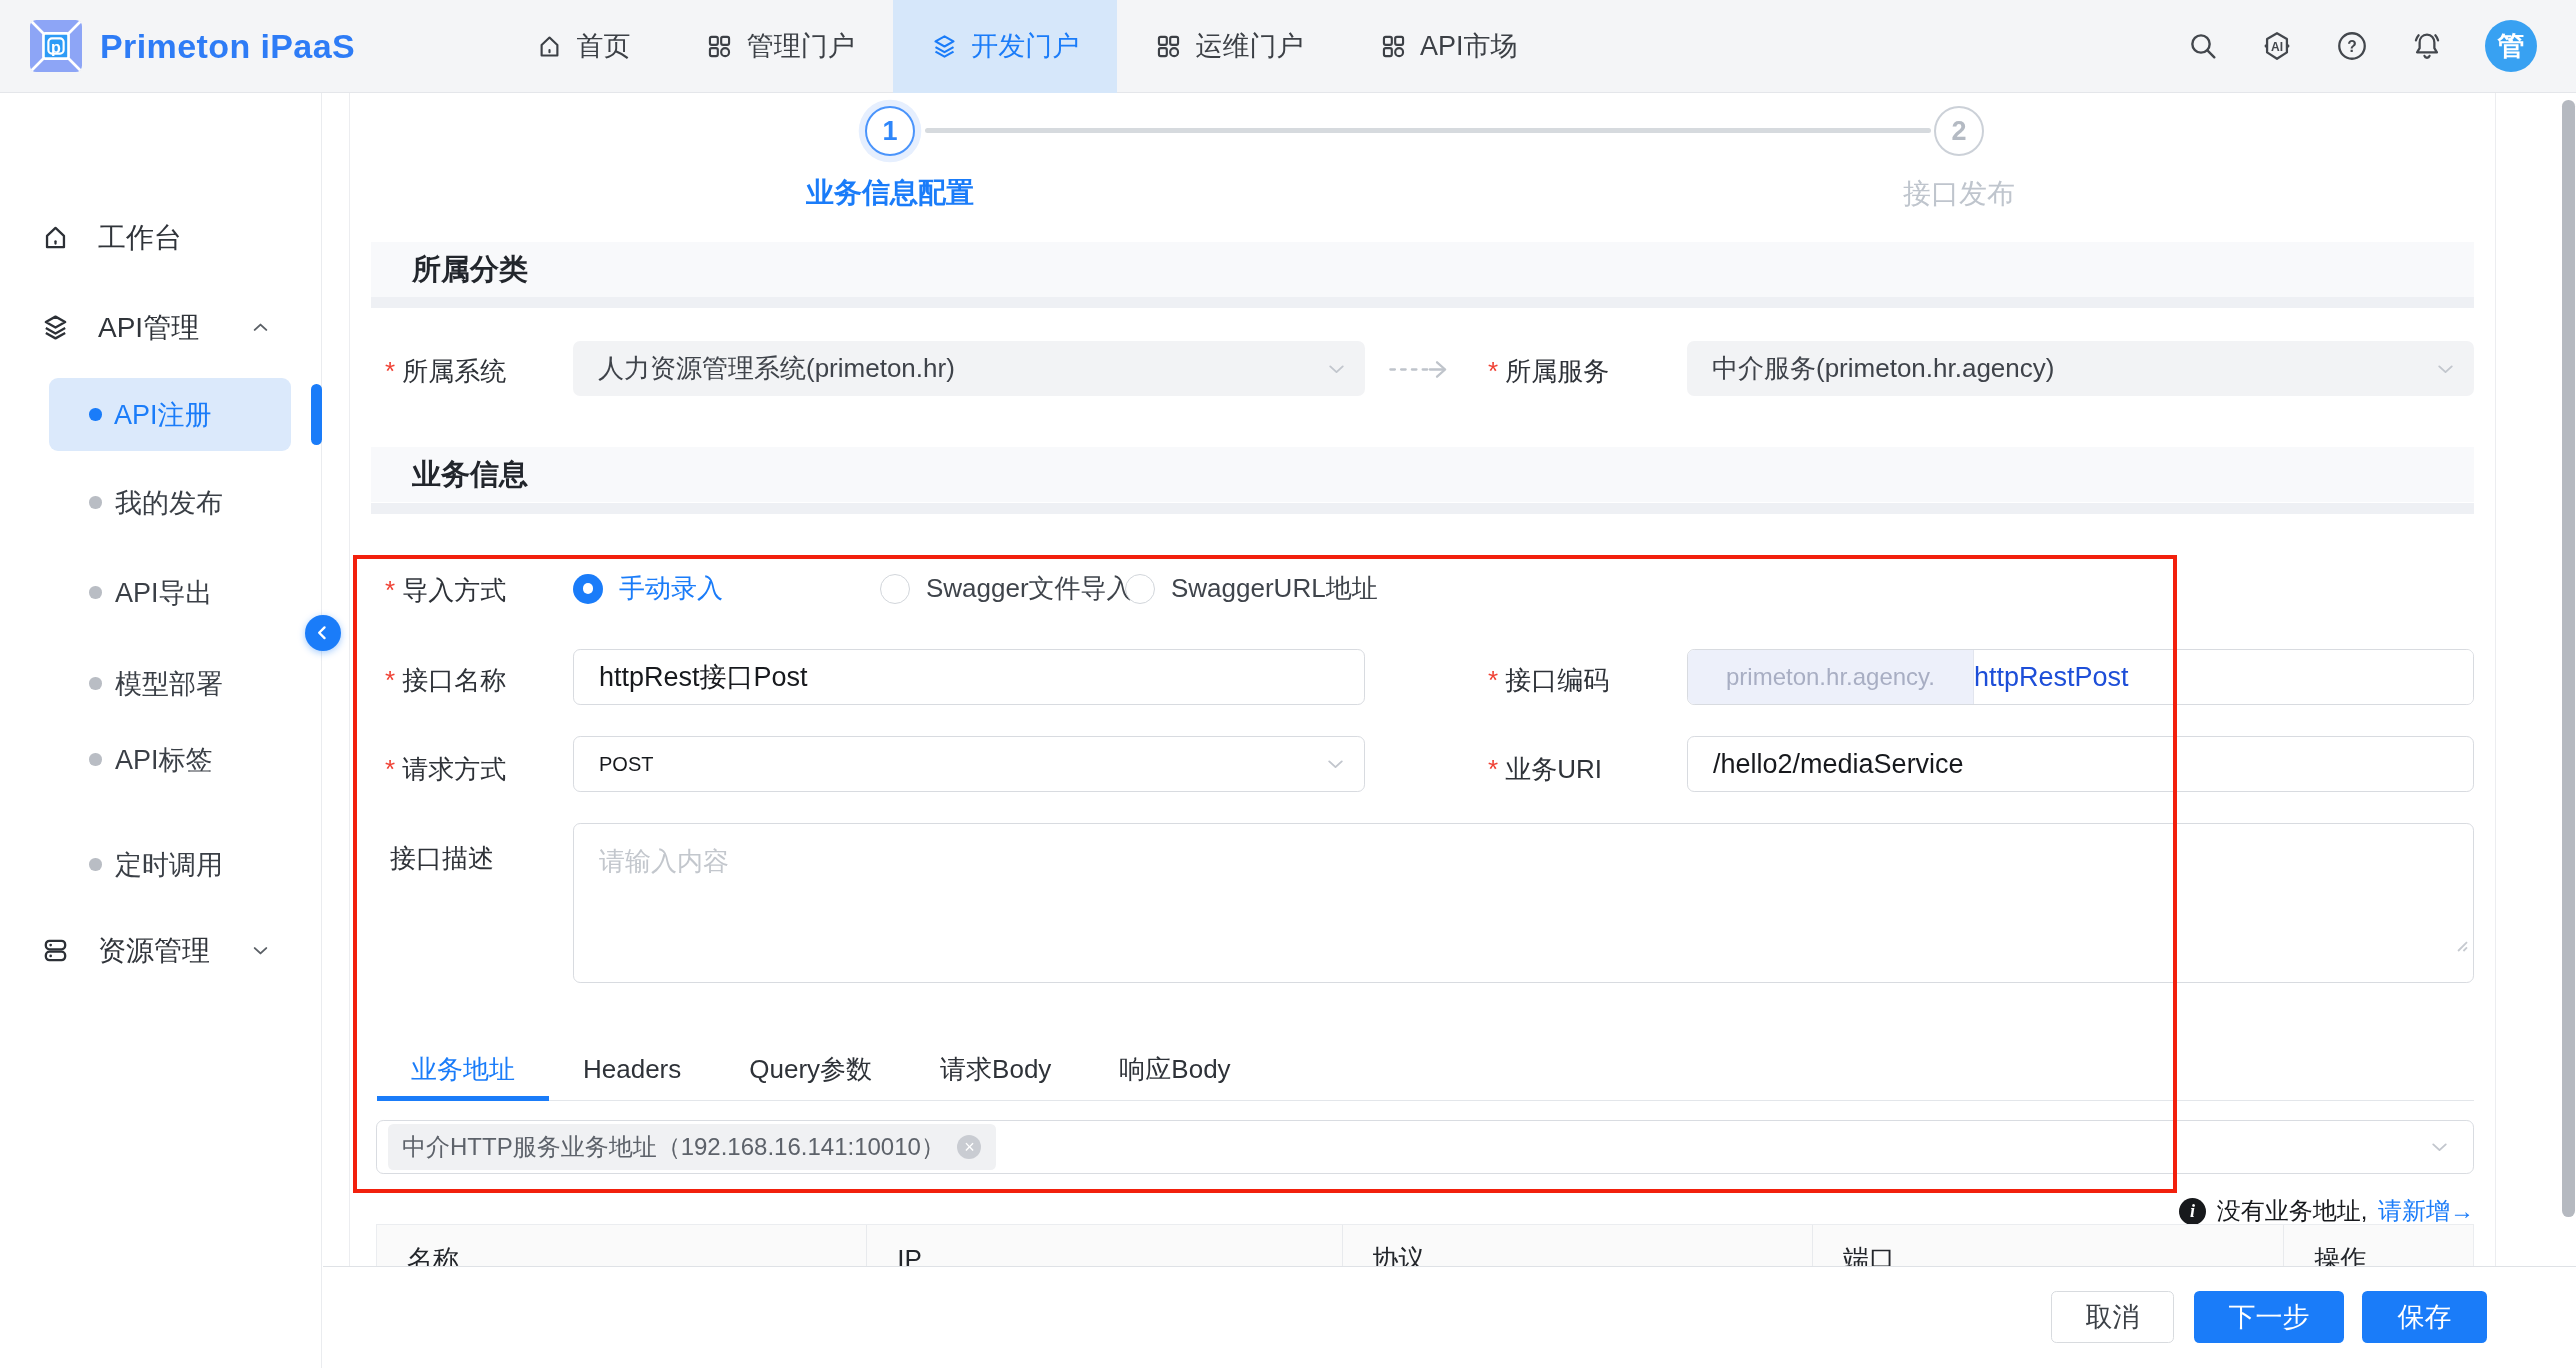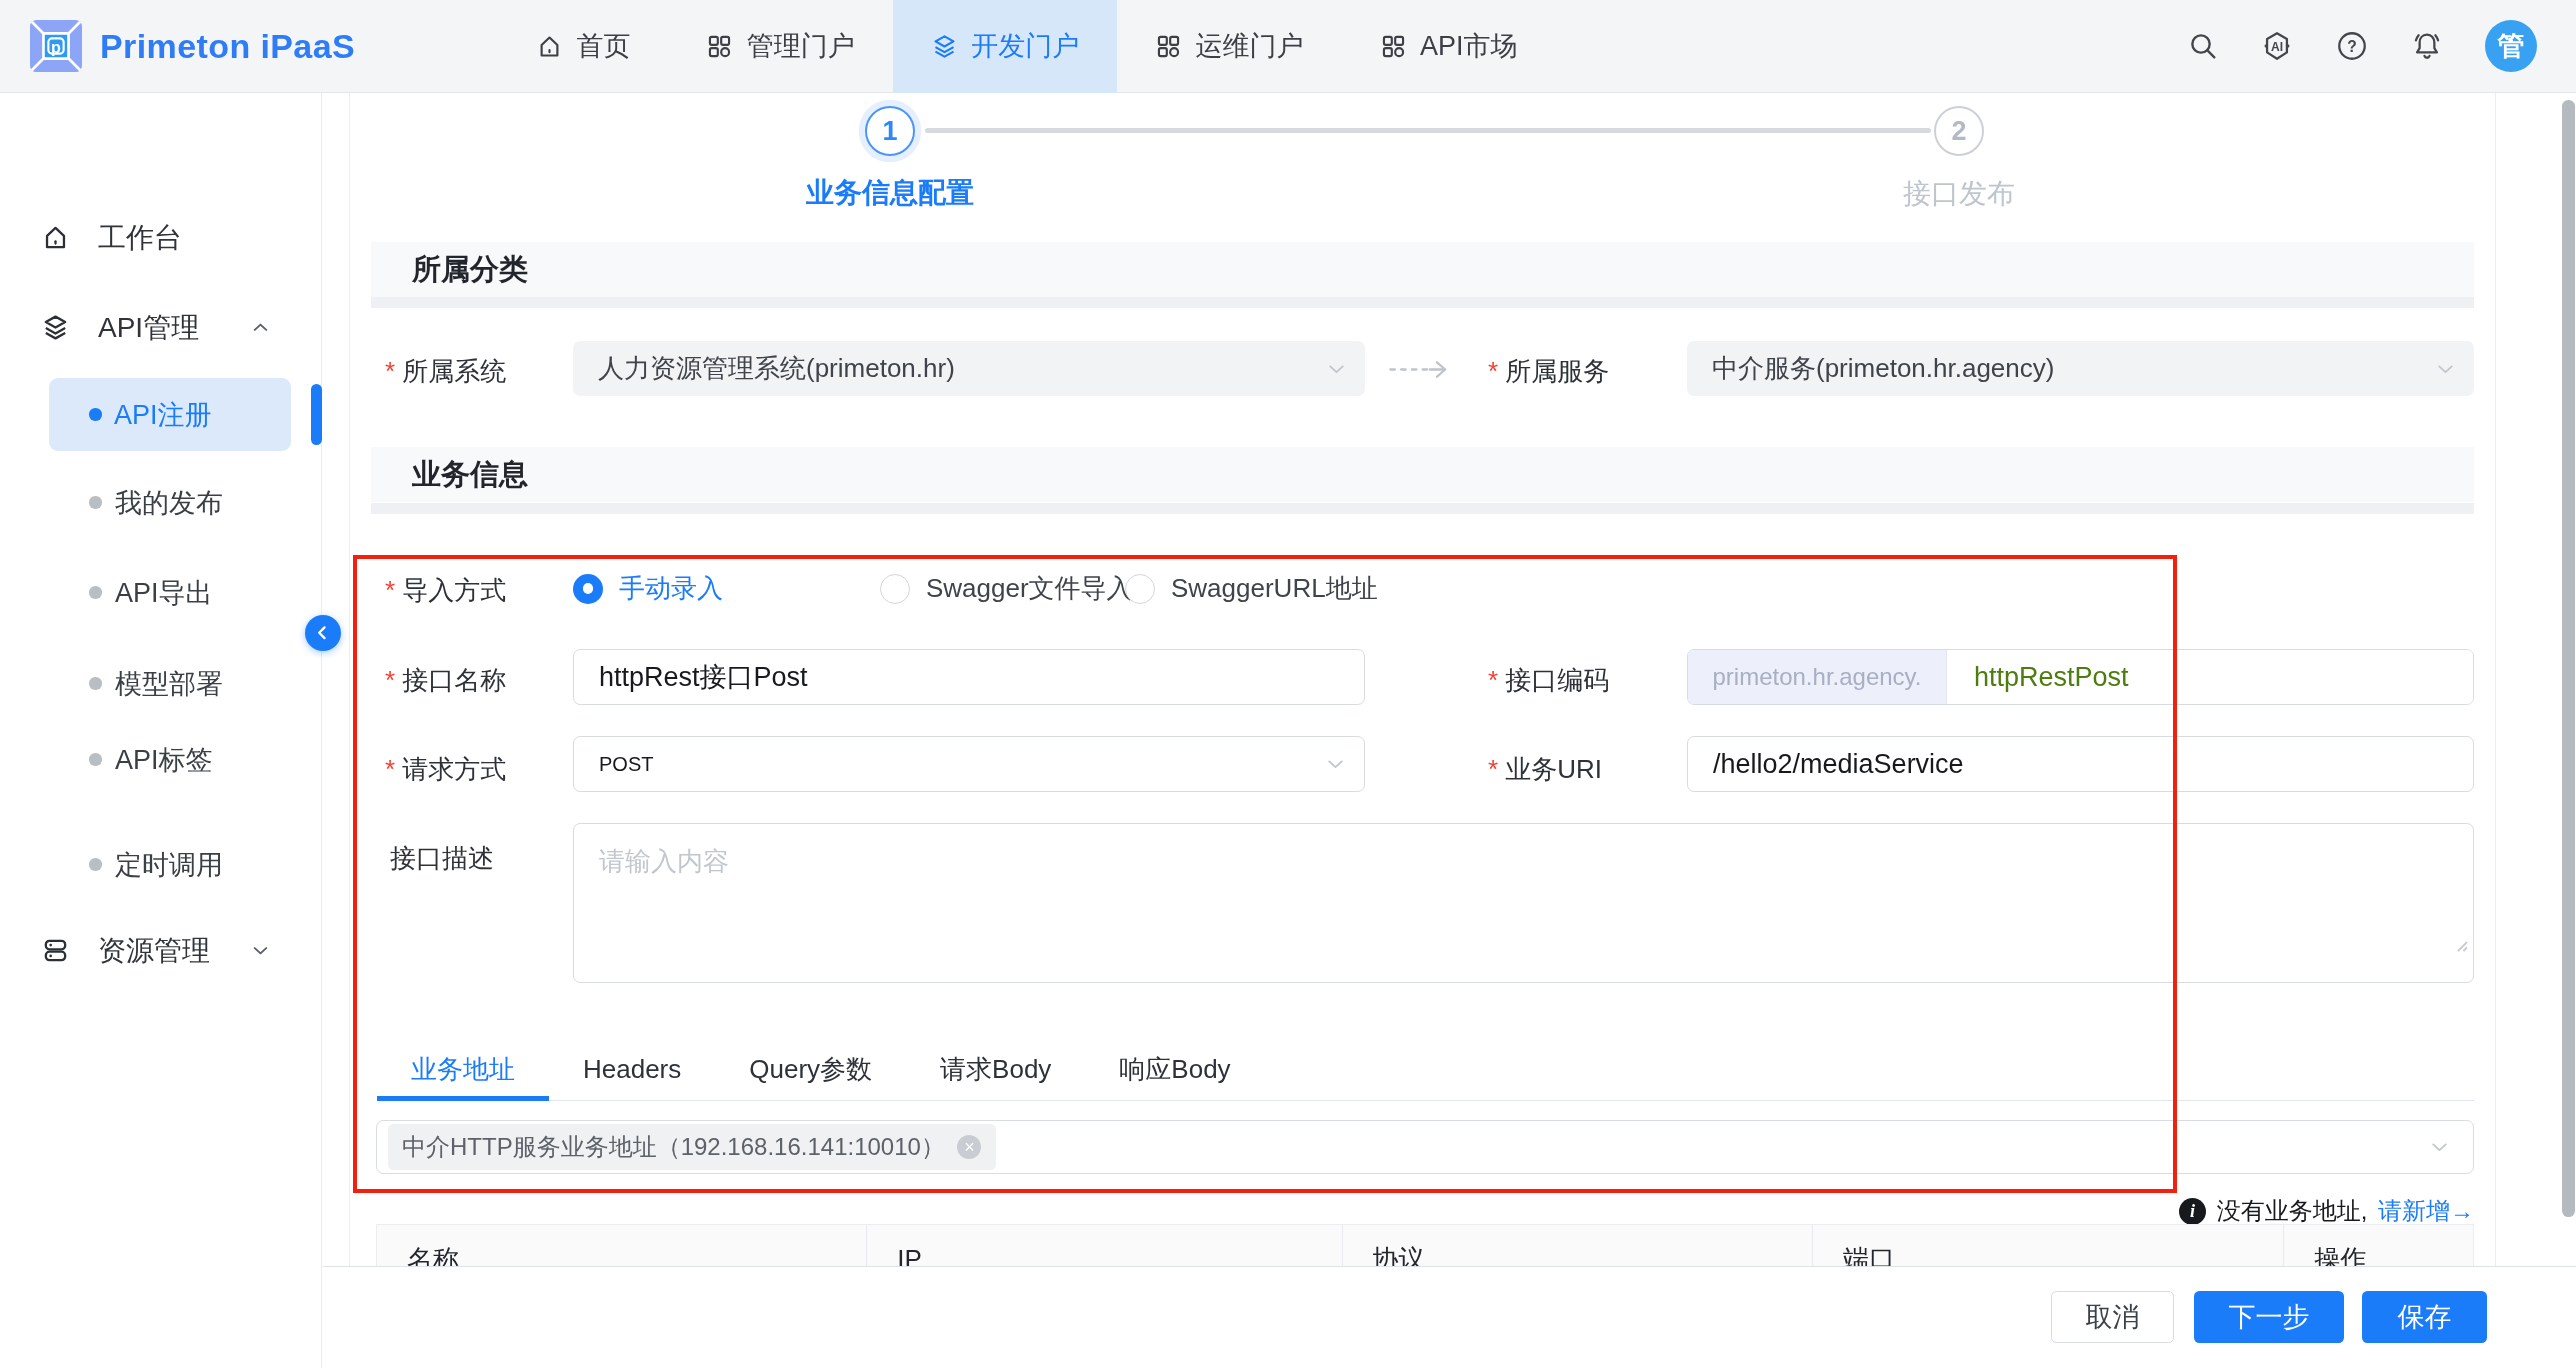--- a/index.html
+++ b/index.html
@@ -74,24 +74,24 @@
   .sel-white { position:absolute; height:56px; background:#fff; border:1.8px solid #d8dbe0;
     border-radius:7.2px; display:flex; align-items:center; cursor:pointer; }
   .sel-white .sel-text { margin-left:25px; font-size:20px; color:#17191d; }
   .sel-chev { position:absolute; right:16px; top:50%; transform:translateY(-50%);
     color:#c2c6cd; display:flex; }
   .t-input { position:absolute; height:56px; background:#fff; border:1.8px solid #d8dbe0;
     border-radius:7.2px; font-size:27px; color:#17191d; padding-left:25px; outline:none;
     font-family:"Liberation Sans","DejaVu Sans",sans-serif; }
   .input-group { position:absolute; height:56px; border:1.8px solid #d8dbe0; border-radius:7.2px;
     background:#fff; display:flex; overflow:hidden; }
-  .input-prefix { width:259px; background:#edf0fa; color:#a8aec3; font-size:24px;
+  .input-prefix { width:286px; background:#edf0fa; color:#a8aec3; font-size:24px;
     display:flex; align-items:center; justify-content:center; border-right:1.8px solid #e2e5ee; }
-  .input-group input { border:none; outline:none; flex:1; font-size:27px; color:#4d7c0f;
-    padding-left:27px; font-weight:500; font-family:"Liberation Sans","DejaVu Sans",sans-serif; }
+  .input-group input { border:none; outline:none; flex:1; font-size:27px; color:#1d4ed8;
+    font-weight:500; font-family:"Liberation Sans","DejaVu Sans",sans-serif; }
   .radio { position:absolute; display:flex; align-items:center; gap:16px; cursor:pointer; }
   .radio .rc { width:30px; height:30px; border-radius:50%; border:1.8px solid #d2d6db; background:#fff; }
   .radio.checked .rc { border:none; background:#1a7cf9; position:relative; }
   .radio.checked .rc::after { content:""; position:absolute; left:9.8px; top:9.8px; width:10.7px;
     height:10.7px; border-radius:50%; background:#fff; }
   .radio .rlabel { font-size:26px; color:#3f444b; }
   .radio.checked .rlabel { color:#1a7cf9; }
   textarea.t-area { position:absolute; border:1.8px solid #d8dbe0; border-radius:7.2px; resize:none;
     font-size:26px; color:#17191d; padding:19.7px 25px; outline:none;
     font-family:"Liberation Sans","DejaVu Sans",sans-serif; }

